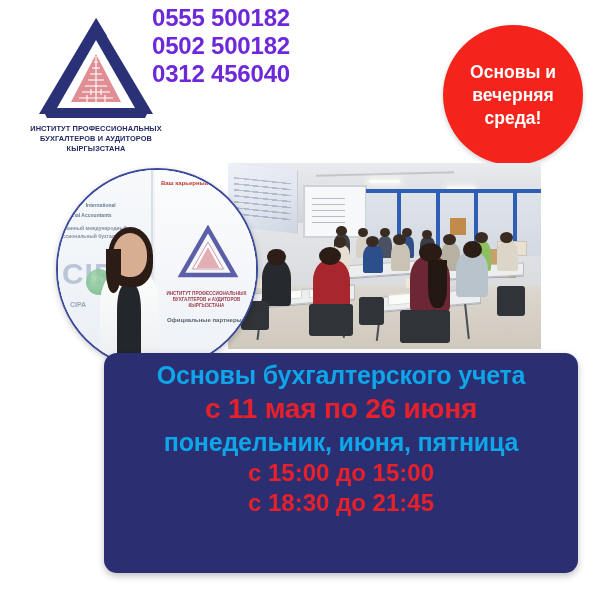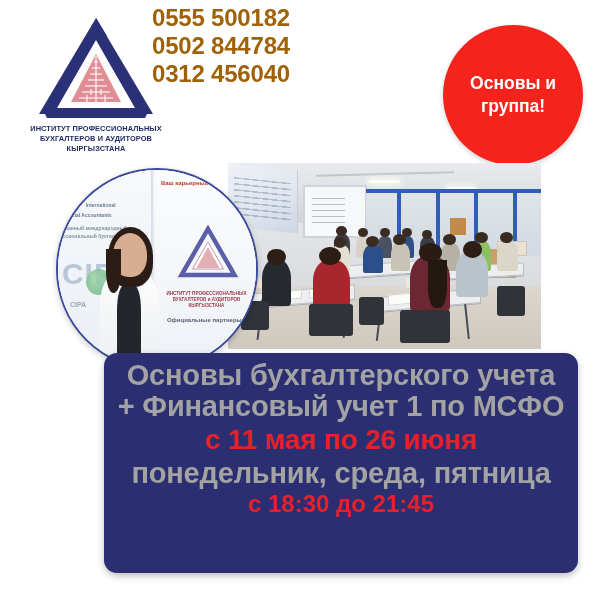--- a/index.html
+++ b/index.html
@@ -55,21 +55,21 @@
     font-size: 30px;
     font-weight: bold;
     color: #1e2a6e;
     letter-spacing: -0.3px;
     line-height: 34px;
     white-space: nowrap;
   }
   .phone {
     font-size: 24px;
     font-weight: bold;
-    color: #a16207;
+    color: #6d28d9;
     line-height: 28px;
     letter-spacing: -0.2px;
     white-space: nowrap;
   }
 
   
   .badge {
     position: absolute;
     left: 443px;
     top: 25px;
@@ -271,22 +271,22 @@
     box-shadow: 0 3px 7px rgba(0,0,0,0.25);
     padding-top: 7px;
     box-sizing: border-box;
     text-align: center;
   }
   .ip-line {
     white-space: nowrap;
     font-weight: bold;
   }
   .ip-white {
-    color: #a3a3a3;
-    font-size: 29px;
+    color: #0ea5e9;
+    font-size: 25px;
     line-height: 31px;
     letter-spacing: -0.2px;
   }
   .ip-red {
     color: #e8202a;
     font-size: 28px;
     line-height: 36px;
     letter-spacing: -0.2px;
   }
   .ip-red-sm {
@@ -331,27 +331,28 @@
     </svg>
     <div class="logo-caption">
       <div>ИНСТИТУТ ПРОФЕССИОНАЛЬНЫХ</div>
       <div>БУХГАЛТЕРОВ и АУДИТОРОВ</div>
       <div>КЫРГЫЗСТАНА</div>
     </div>
   </div>
 
   <div class="contact-block">
     <div class="phone">0555 500182</div>
-    <div class="phone">0502 844784</div>
+    <div class="phone">0502 500182</div>
     <div class="phone">0312 456040</div>
   </div>
 
   <div class="badge">
     <div class="badge-line">Основы и</div>
-    <div class="badge-line">группа!</div>
+    <div class="badge-line">вечерняя</div>
+    <div class="badge-line">среда!</div>
   </div>
 
   <div class="classroom">
     <div class="cr-ceiling"></div>
     <div class="cr-light" style="left:45%;top:9%;width:10%;height:3px;"></div>
     <div class="cr-light" style="left:70%;top:13%;width:9%;height:3px;"></div>
     <div class="cr-wall"></div>
     <div class="cr-screen">
       <div class="cr-screen-rows"></div>
     </div>
@@ -460,19 +461,19 @@
 
     <div class="cp-woman-coat"></div>
     <div class="cp-woman-top"></div>
     <div class="cp-woman-hair"></div>
     <div class="cp-woman-head"></div>
     <div class="cp-woman-hair2"></div>
   </div>
 
   <div class="info-panel">
     <div class="ip-line ip-white">Основы бухгалтерского учета</div>
-    <div class="ip-line ip-white">+ Финансовый учет 1 по МСФО</div>
     <div class="ip-line ip-red">с 11 мая по 26 июня</div>
-    <div class="ip-line ip-white">понедельник, среда, пятница</div>
+    <div class="ip-line ip-white">понедельник, июня, пятница</div>
+    <div class="ip-line ip-red-sm">с 15:00 до 15:00</div>
     <div class="ip-line ip-red-sm">с 18:30 до 21:45</div>
   </div>
 
 </div>
 
 </body></html>

